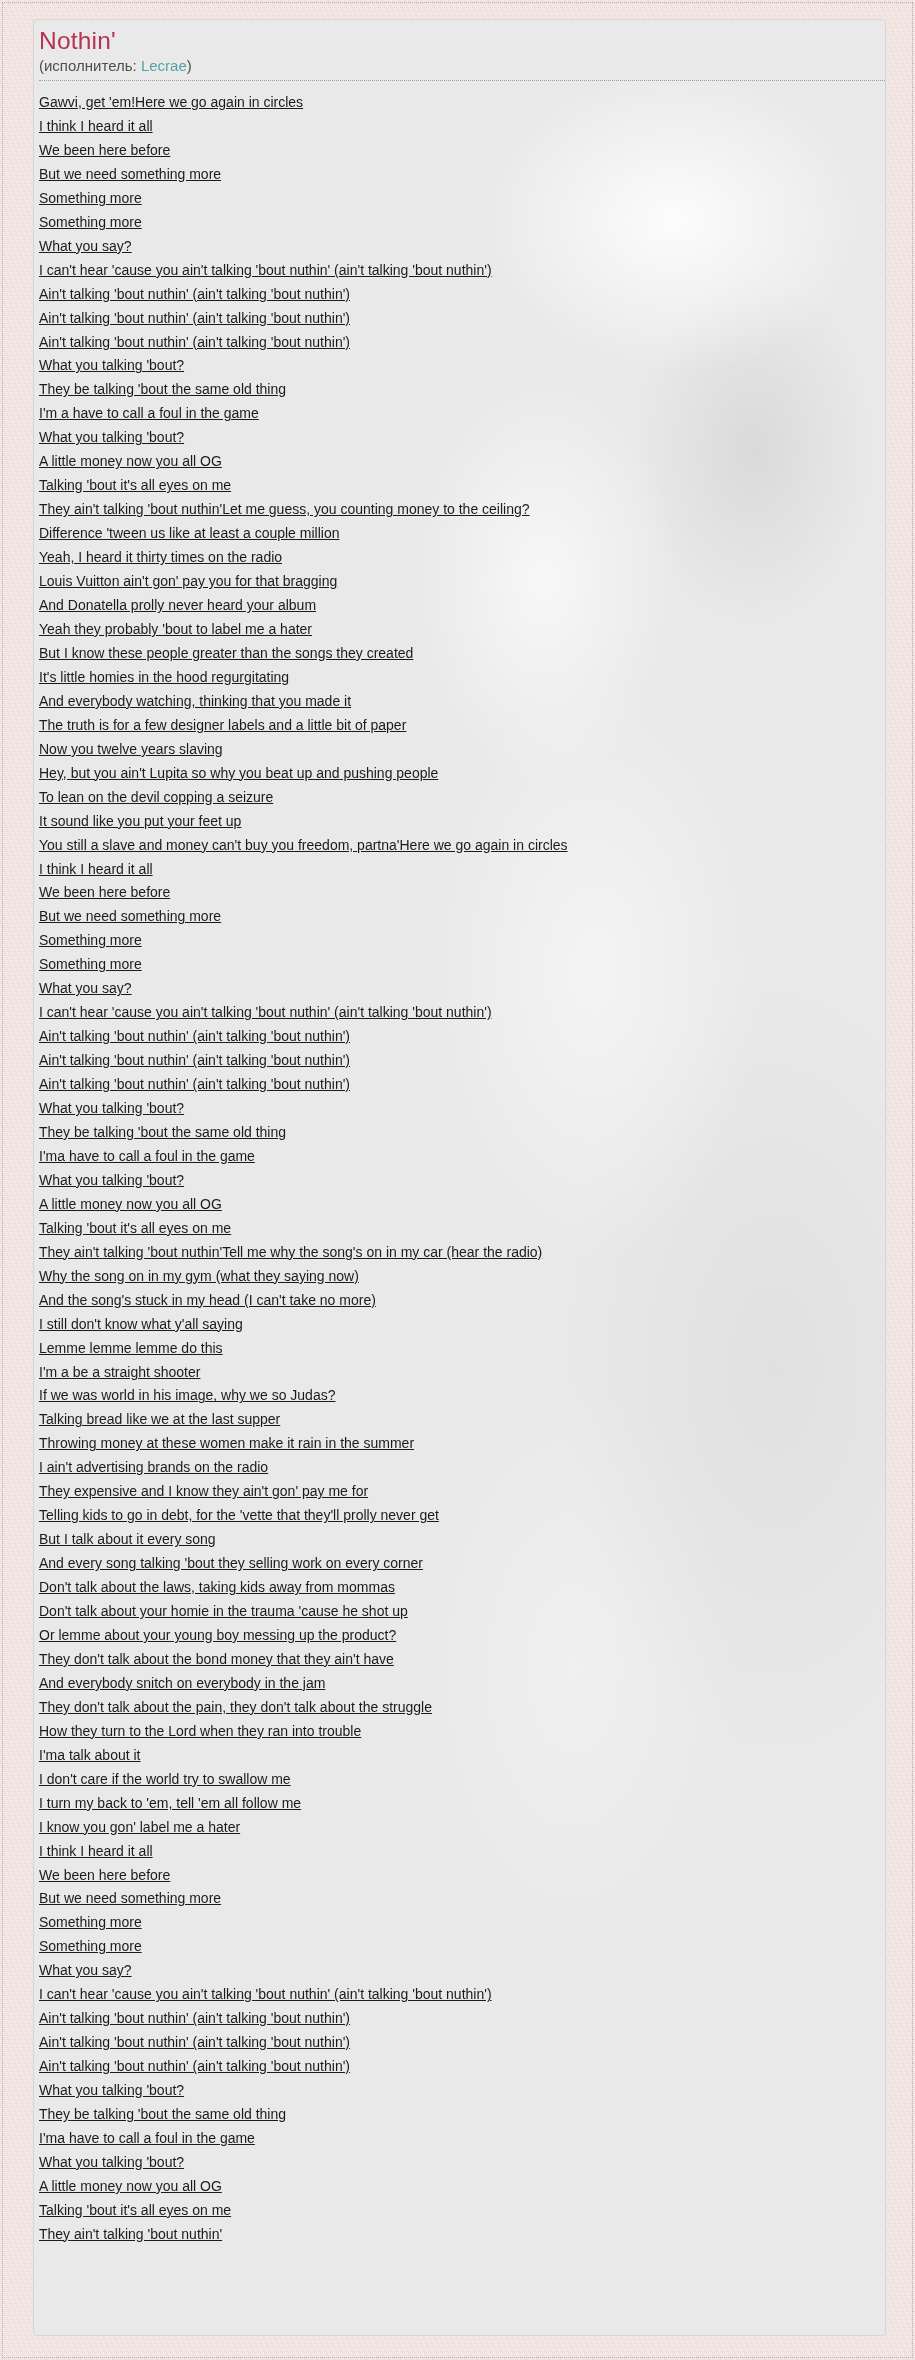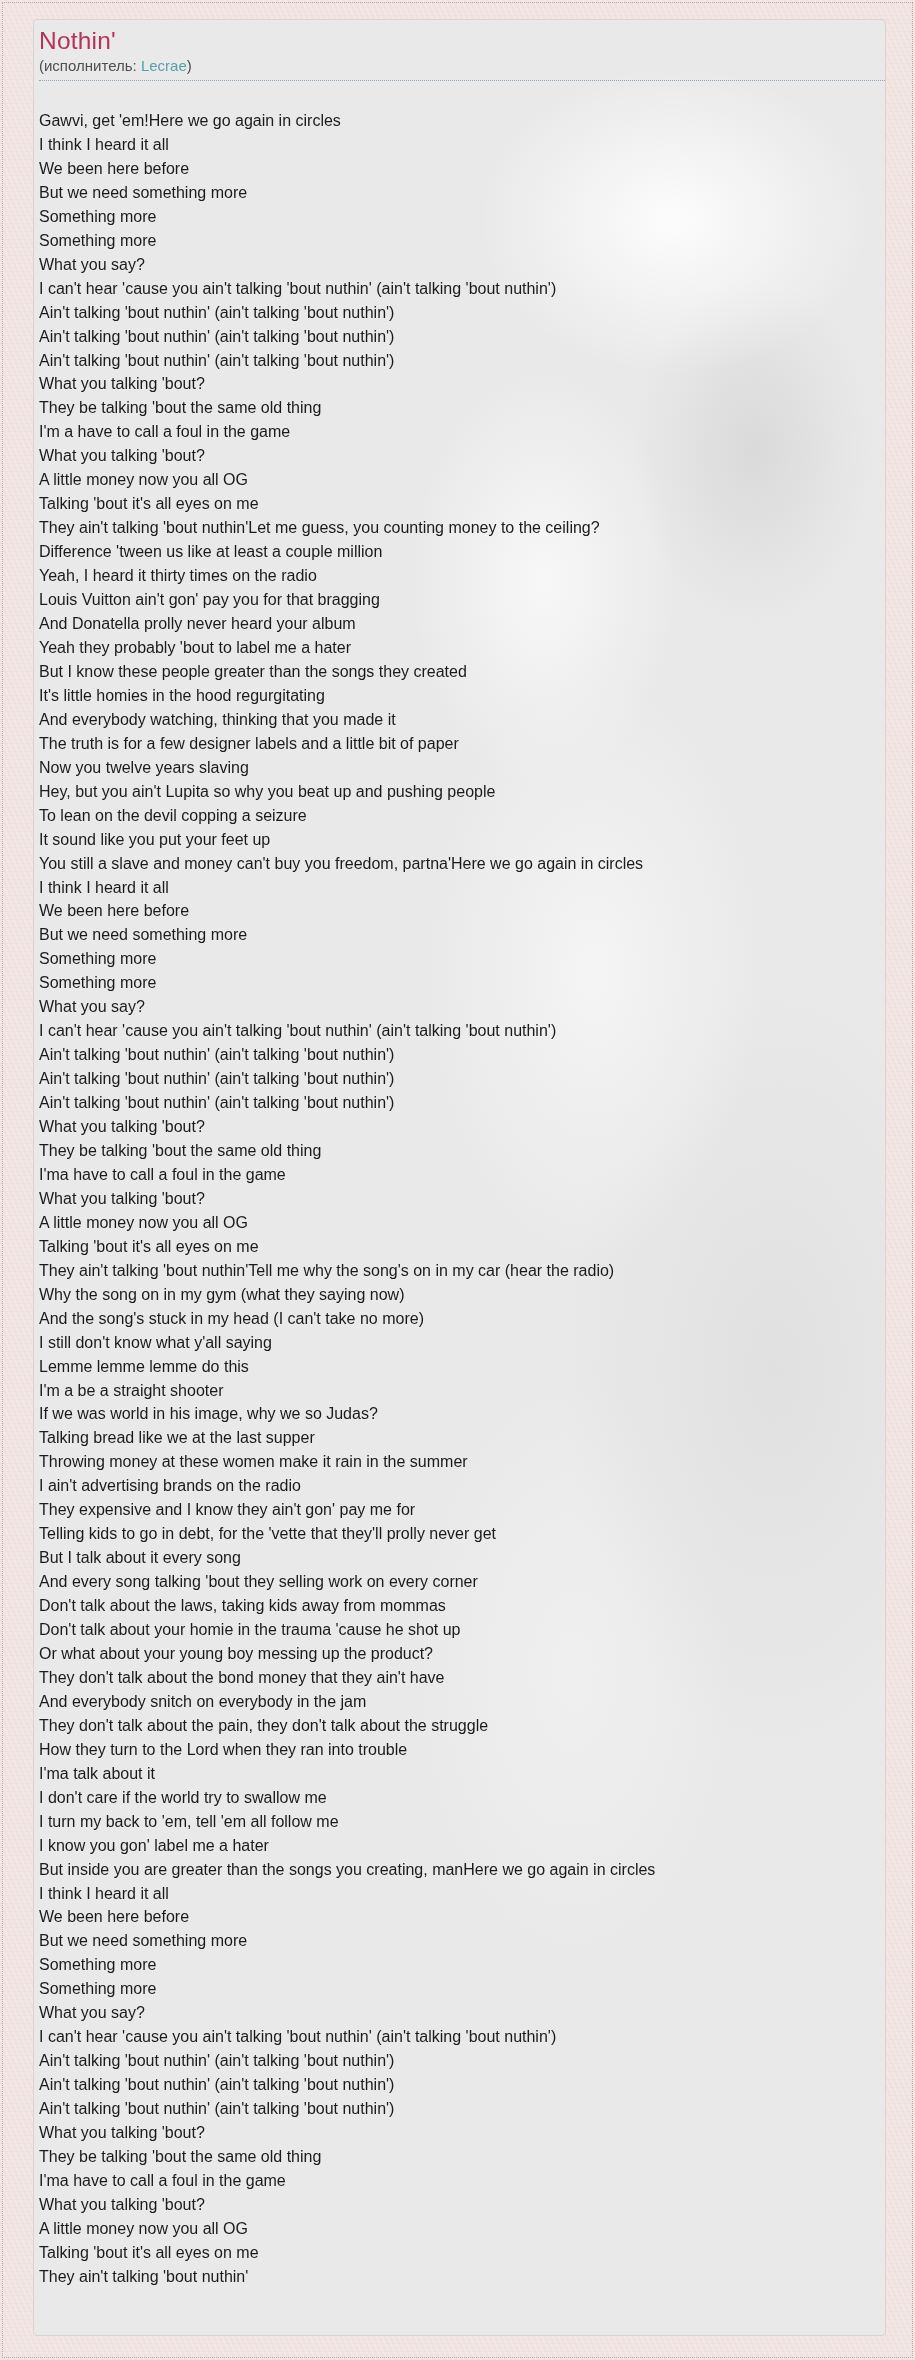--- a/index.html
+++ b/index.html
@@ -57,24 +57,25 @@
     color: var(--link-color, #54a1a9);
     text-decoration: none;
     cursor: pointer;
   }
   .separator {
     margin-top: 4px;
     height: 0;
     border-bottom: 1px dotted var(--separator-color, #8ba3b5);
   }
   .lyrics {
-    margin-top: 28px;
-    font-size: 16px;
+    margin-top: 10px;
+    font-size: 14px;
     line-height: 23.95px;
     color: var(--text-color, #1b1b1b);
+    text-decoration: underline;
   }
   .lyric-line {
     white-space: pre;
     overflow: visible;
   }
 </style>
 </head>
 <body>
 
 <div class="page-frame"></div>
@@ -142,30 +143,29 @@
         <div class="lyric-line">If we was world in his image, why we so Judas?</div>
         <div class="lyric-line">Talking bread like we at the last supper</div>
         <div class="lyric-line">Throwing money at these women make it rain in the summer</div>
         <div class="lyric-line">I ain't advertising brands on the radio</div>
         <div class="lyric-line">They expensive and I know they ain't gon' pay me for</div>
         <div class="lyric-line">Telling kids to go in debt, for the 'vette that they'll prolly never get</div>
         <div class="lyric-line">But I talk about it every song</div>
         <div class="lyric-line">And every song talking 'bout they selling work on every corner</div>
         <div class="lyric-line">Don't talk about the laws, taking kids away from mommas</div>
         <div class="lyric-line">Don't talk about your homie in the trauma 'cause he shot up</div>
-        <div class="lyric-line">Or what about your young boy messing up the product?</div>
+        <div class="lyric-line">Or lemme about your young boy messing up the product?</div>
         <div class="lyric-line">They don't talk about the bond money that they ain't have</div>
         <div class="lyric-line">And everybody snitch on everybody in the jam</div>
         <div class="lyric-line">They don't talk about the pain, they don't talk about the struggle</div>
         <div class="lyric-line">How they turn to the Lord when they ran into trouble</div>
         <div class="lyric-line">I'ma talk about it</div>
         <div class="lyric-line">I don't care if the world try to swallow me</div>
         <div class="lyric-line">I turn my back to 'em, tell 'em all follow me</div>
         <div class="lyric-line">I know you gon' label me a hater</div>
-        <div class="lyric-line">But inside you are greater than the songs you creating, manHere we go again in circles</div>
         <div class="lyric-line">I think I heard it all</div>
         <div class="lyric-line">We been here before</div>
         <div class="lyric-line">But we need something more</div>
         <div class="lyric-line">Something more</div>
         <div class="lyric-line">Something more</div>
         <div class="lyric-line">What you say?</div>
         <div class="lyric-line">I can't hear 'cause you ain't talking 'bout nuthin' (ain't talking 'bout nuthin')</div>
         <div class="lyric-line">Ain't talking 'bout nuthin' (ain't talking 'bout nuthin')</div>
         <div class="lyric-line">Ain't talking 'bout nuthin' (ain't talking 'bout nuthin')</div>
         <div class="lyric-line">Ain't talking 'bout nuthin' (ain't talking 'bout nuthin')</div>

